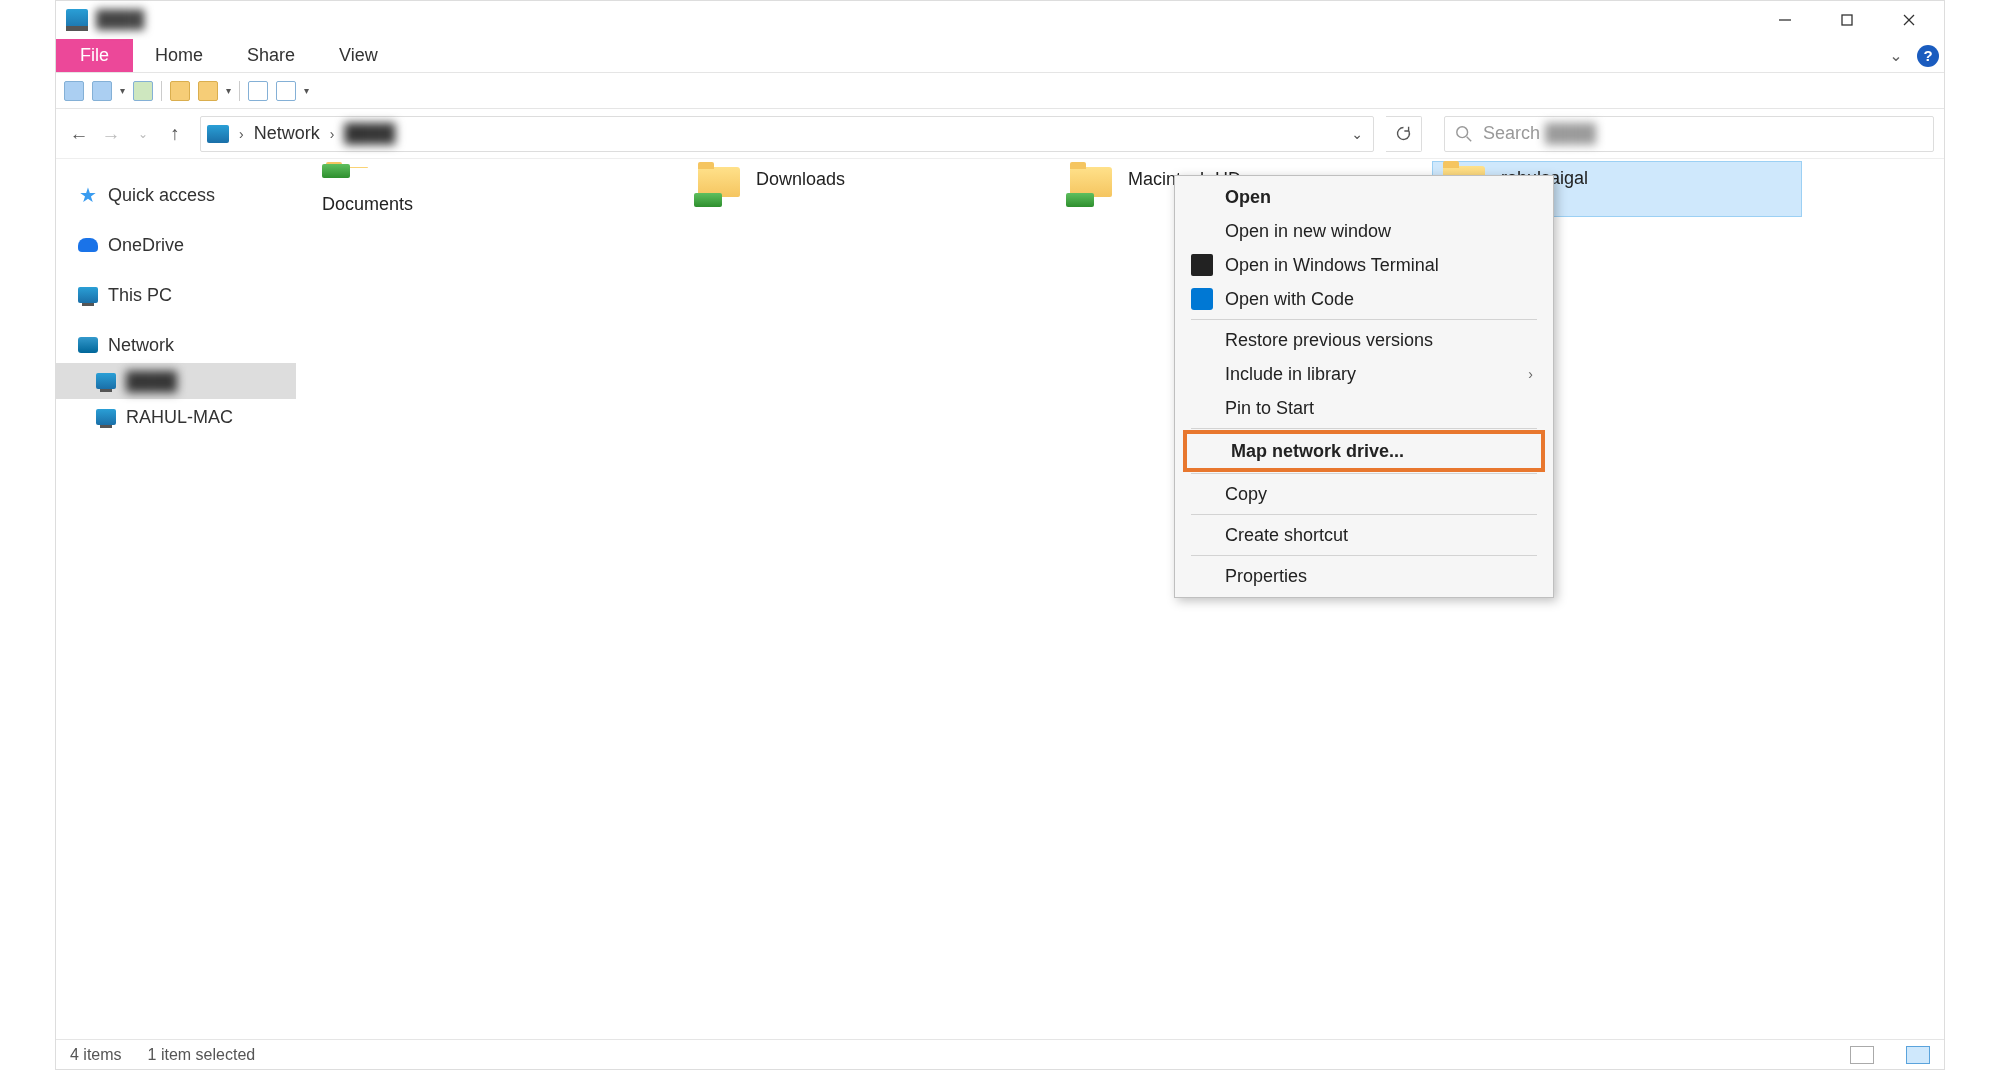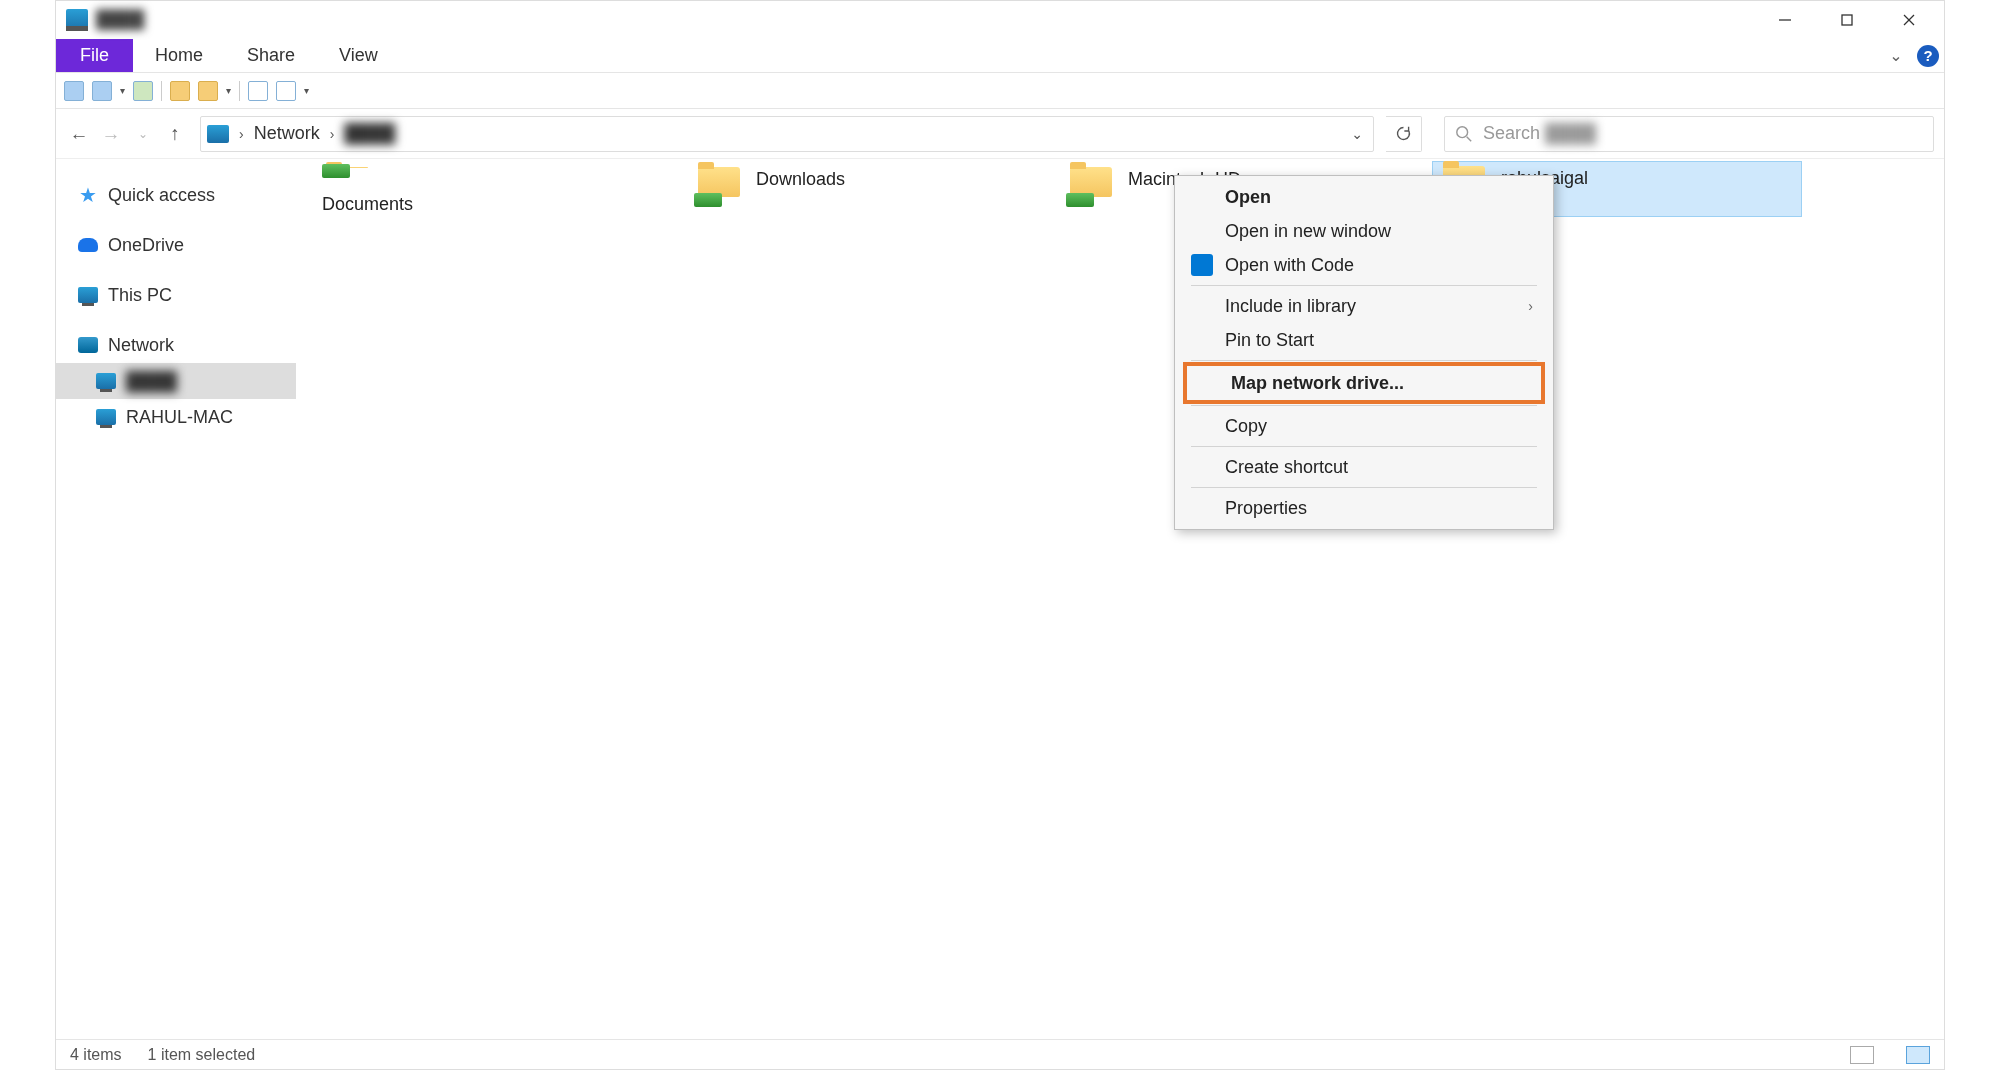--- a/index.html
+++ b/index.html
@@ -10,21 +10,21 @@
   .titlebar { height: 38px; display:flex; align-items:center; padding:0 4px; }
   .title-icon { width:22px; height:22px; margin:0 8px 0 6px; background:linear-gradient(#2a9fd6,#1a6fa8); border-radius:2px; position:relative;}
   .title-icon::after{content:'';position:absolute;bottom:0;left:0;right:0;height:5px;background:#555;}
   .title-text { font-size:17px; color:#444; filter: blur(4px); }
   .titlebar-spacer { flex:1; }
   .win-btn { width:62px; height:38px; display:flex; align-items:center; justify-content:center; }
   .win-btn svg { width:14px; height:14px; }
 
   
   .ribbon { height: 34px; display:flex; align-items:stretch; border-bottom:1px solid #e5e5e5; }
-  .ribbon-file { background:#6d28d9; color:#fff; padding:12px 24px; display:flex; align-items:center; font-size:18px; }
+  .ribbon-file { background:#ec4899; color:#fff; padding:12px 24px; display:flex; align-items:center; font-size:18px; }
   .ribbon-tab { padding:0 22px; display:flex; align-items:center; font-size:18px; color:#333; }
   .ribbon-spacer { flex:1; }
   .ribbon-chevron { width:32px; display:flex; align-items:center; justify-content:center; color:#666;}
   .ribbon-help { width:32px; display:flex; align-items:center; justify-content:center; }
   .help-circle { width:22px;height:22px;border-radius:50%;background:#1a5cbf;color:#fff;display:flex;align-items:center;justify-content:center;font-size:15px;font-weight:bold;}
 
   
   .qat { height:36px; display:flex; align-items:center; gap:8px; padding:0 8px; border-bottom:1px solid #e5e5e5;}
   .qat-item { width:20px; height:20px; background:#f5c560; border:1px solid #d4a030; border-radius:2px; opacity:.85;}
   .qat-item.blue{background:#9dc7f0;border-color:#6fa3d0;}
@@ -246,24 +246,29 @@
           </div>
         <div class="folder-label">rahulsaigal</div>
       </div>
     </div>
   </div>
 
   <div class="ctx-menu">
     <div class="ctx-item bold">Open</div>
     <div class="ctx-item">Open in new window</div>
     <div class="ctx-item">
+        <span class="ico ico-term"></span>
+        <span>Open in Windows Terminal</span>
+      </div>
+    <div class="ctx-item">
         <span class="ico ico-code"></span>
         <span>Open with Code</span>
       </div>
     <div class="ctx-sep"></div>
+    <div class="ctx-item">Restore previous versions</div>
     <div class="ctx-item">
         <span>Include in library</span>
         <span class="arrow">›</span>
       </div>
     <div class="ctx-item">Pin to Start</div>
     <div class="ctx-sep"></div>
     <div class="ctx-highlight">
       <div class="ctx-item">Map network drive...</div>
     </div>
     <div class="ctx-sep"></div>

